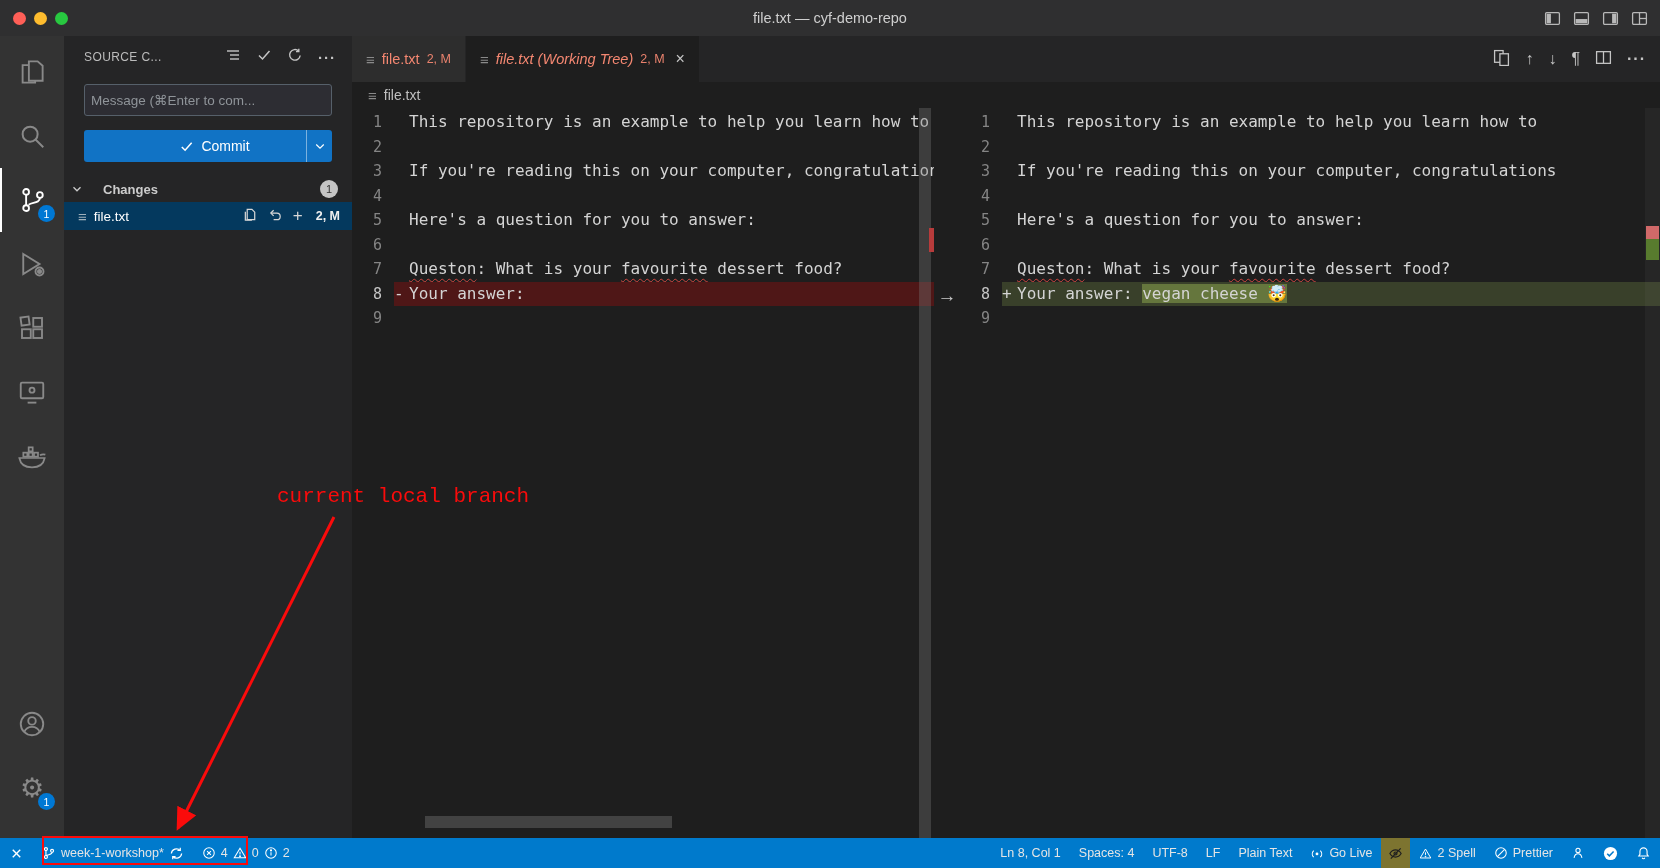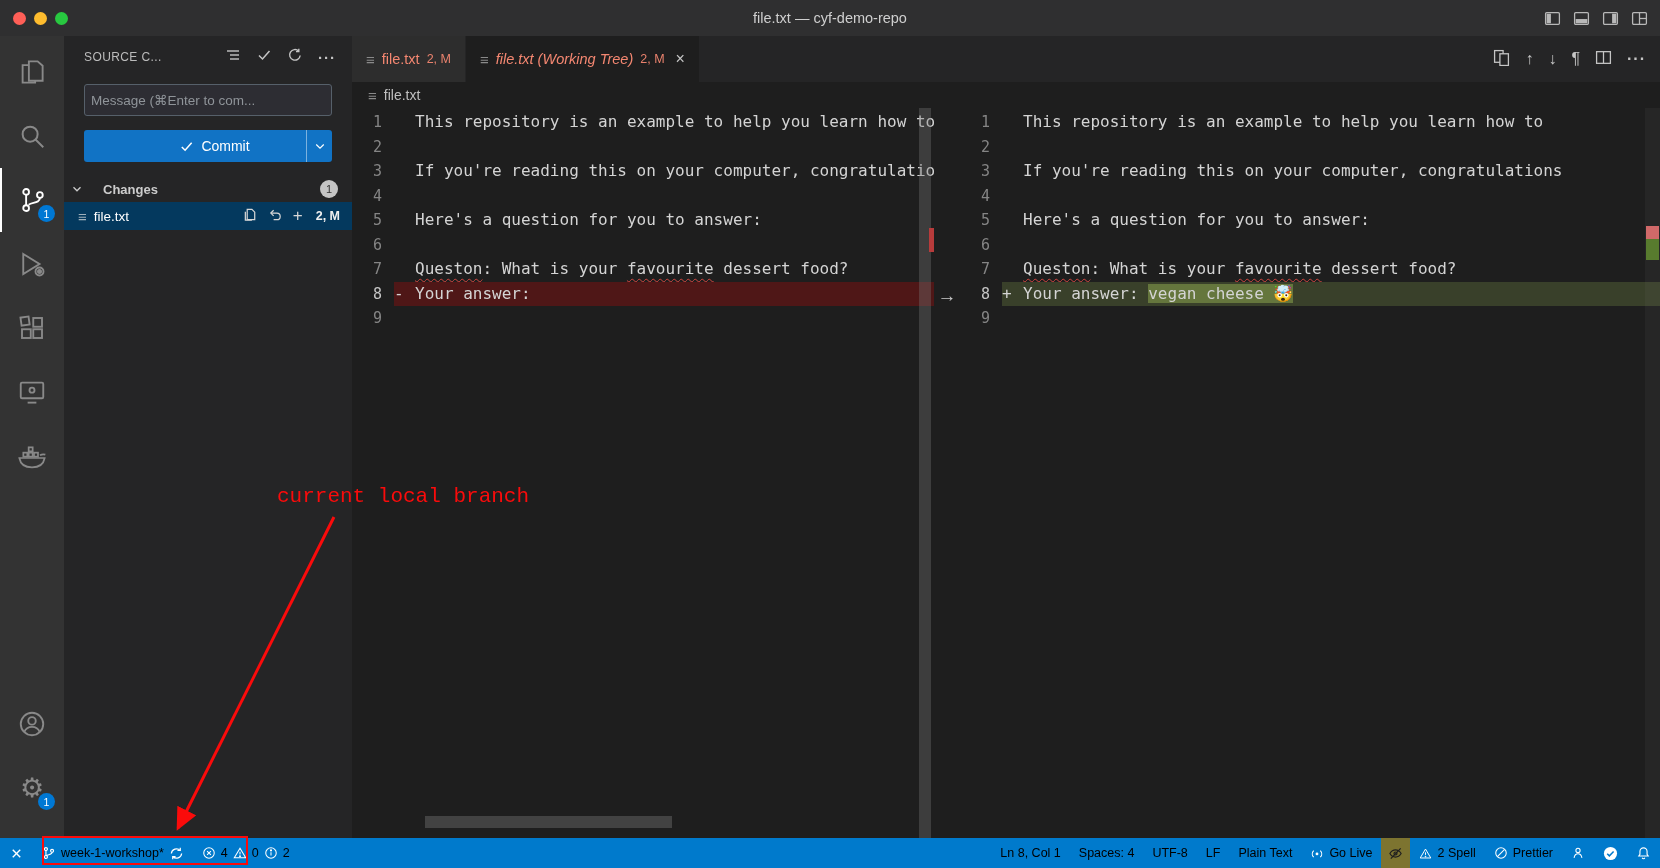--- a/index.html
+++ b/index.html
@@ -72,39 +72,39 @@
   
   .diff-wrap { flex:1; display:flex; min-height:0; position:relative; }
   .pane { position:relative; overflow:hidden; }
   .pane-left { width:582px; flex-shrink:0; }
   .diff-divider { width:26px; flex-shrink:0; position:relative; background:#1e1e1e; }
   .pane-right { flex:1; }
   .rows { padding-top:2px; }
   .code-line { display:flex; height:24.5px; line-height:24.5px; font-family:"DejaVu Sans Mono", monospace; font-size:16px; color:#d4d4d4; }
   .ln { width:42px; padding-right:12px; text-align:right; color:#858585; font-size:15px; flex-shrink:0; }
   .code-line.del .ln, .code-line.add .ln { color:#c6c6c6; }
-  .line-main { flex:1; display:flex; min-width:0;gap:6px; }
+  .line-main { flex:1; display:flex; min-width:0; }
   .sign { width:15px; flex-shrink:0; color:#d4d4d4; }
   .line-body { flex:1; white-space:pre; overflow:hidden; min-width:0; }
   .code-line.del .line-main { background:var(--deleted-line-bg,rgba(255,0,0,.22)); }
   .code-line.add .line-main { background:var(--added-line-bg,rgba(155,185,85,.22)); }
   .ins { background:var(--inserted-text-bg,rgba(155,185,85,.45)); }
   .spell { text-decoration:underline; text-decoration-style:wavy; text-decoration-color:#cf4540;
     text-decoration-thickness:1px; text-underline-offset:4px; }
   .revert-arrow { position:absolute; left:1px; top:176px; width:24px; height:24px; color:#cccccc; font-size:19px;
     display:flex; align-items:center; justify-content:center; cursor:pointer; }
   .v-scroll { position:absolute; right:3px; top:0; bottom:0; width:12px; background:rgba(121,121,121,.35); }
   .ruler-del-left { position:absolute; right:-1px; top:120px; width:6px; height:24px; background:#b73b3b; }
   .h-scroll { position:absolute; left:73px; bottom:10px; width:247px; height:12px; background:rgba(121,121,121,.4); }
   .ruler-track { position:absolute; right:0; top:0; bottom:0; width:15px; background:rgba(121,121,121,.10); }
   .ruler-del-right { position:absolute; right:1px; top:118px; width:13px; height:13px; background:#d16969; }
   .ruler-add-right { position:absolute; right:1px; top:131px; width:13px; height:21px; background:#587b2e; }
 
   
-  .statusbar { height:30px; background:var(--statusbar-bg,#007acc); display:flex; align-items:center; color:#000000;
+  .statusbar { height:30px; background:var(--statusbar-bg,#007acc); display:flex; align-items:center; color:#e5e5e5;
     font-size:12.5px; flex-shrink:0; }
   .sb-item { display:flex; align-items:center; gap:5px; padding:0 9px; height:100%; cursor:pointer; white-space:nowrap; }
   .sb-left { display:flex; height:100%; }
   .sb-right { margin-left:auto; display:flex; height:100%; }
   .sb-olive { background:#7d7430; padding:0 7px; }
   .sb-item svg { display:block; }
 
   
   .annot-text { position:absolute; left:277px; top:485px; color:var(--annotation-red,#fa0b0b); font-size:21px; z-index:60;font-family:Liberation Mono, monospace; }
   .annot-box { position:absolute; left:42px; top:836px; width:206px; height:29px; border:2px solid var(--annotation-red,#fa0b0b); z-index:60; pointer-events:none; }

